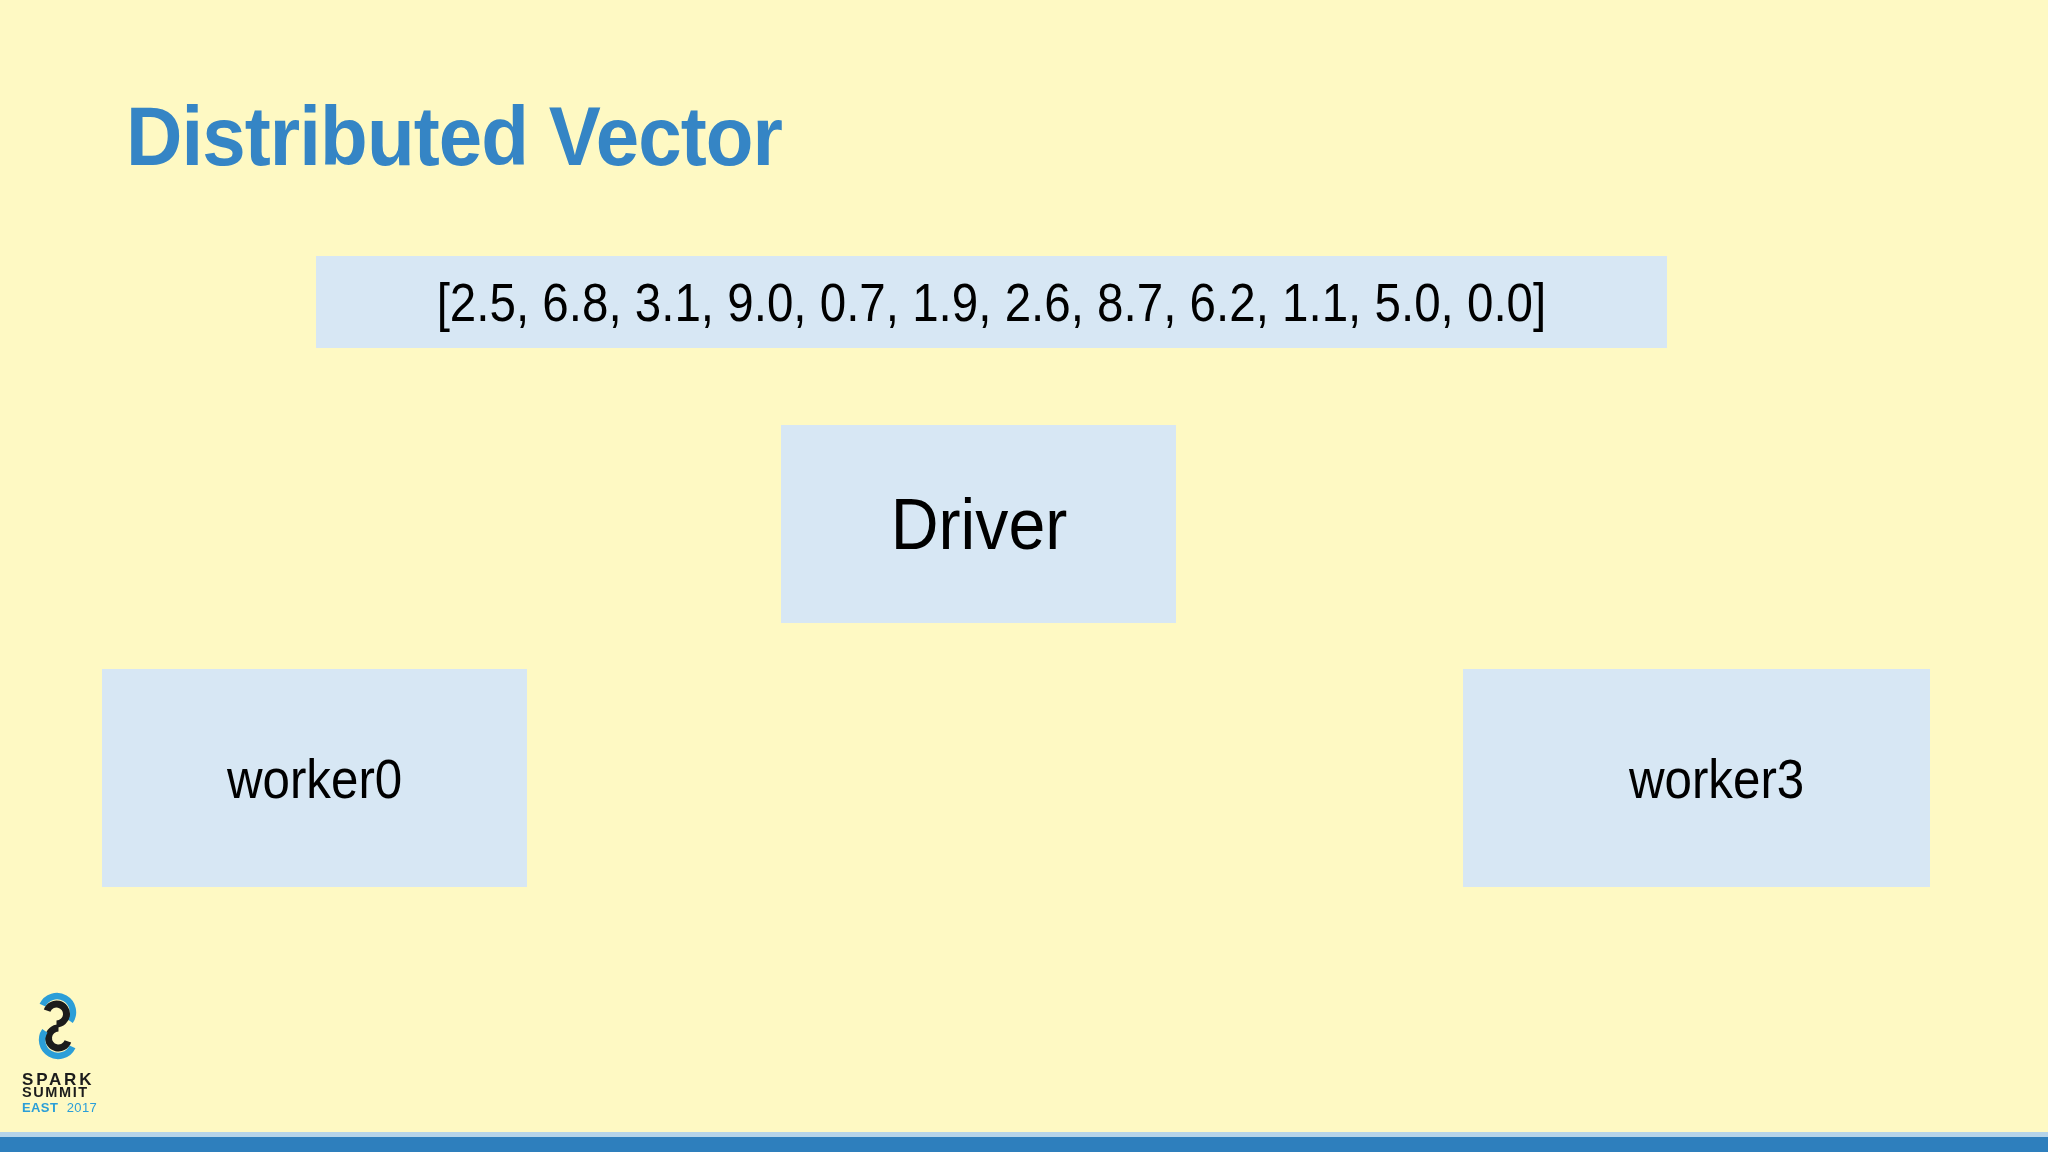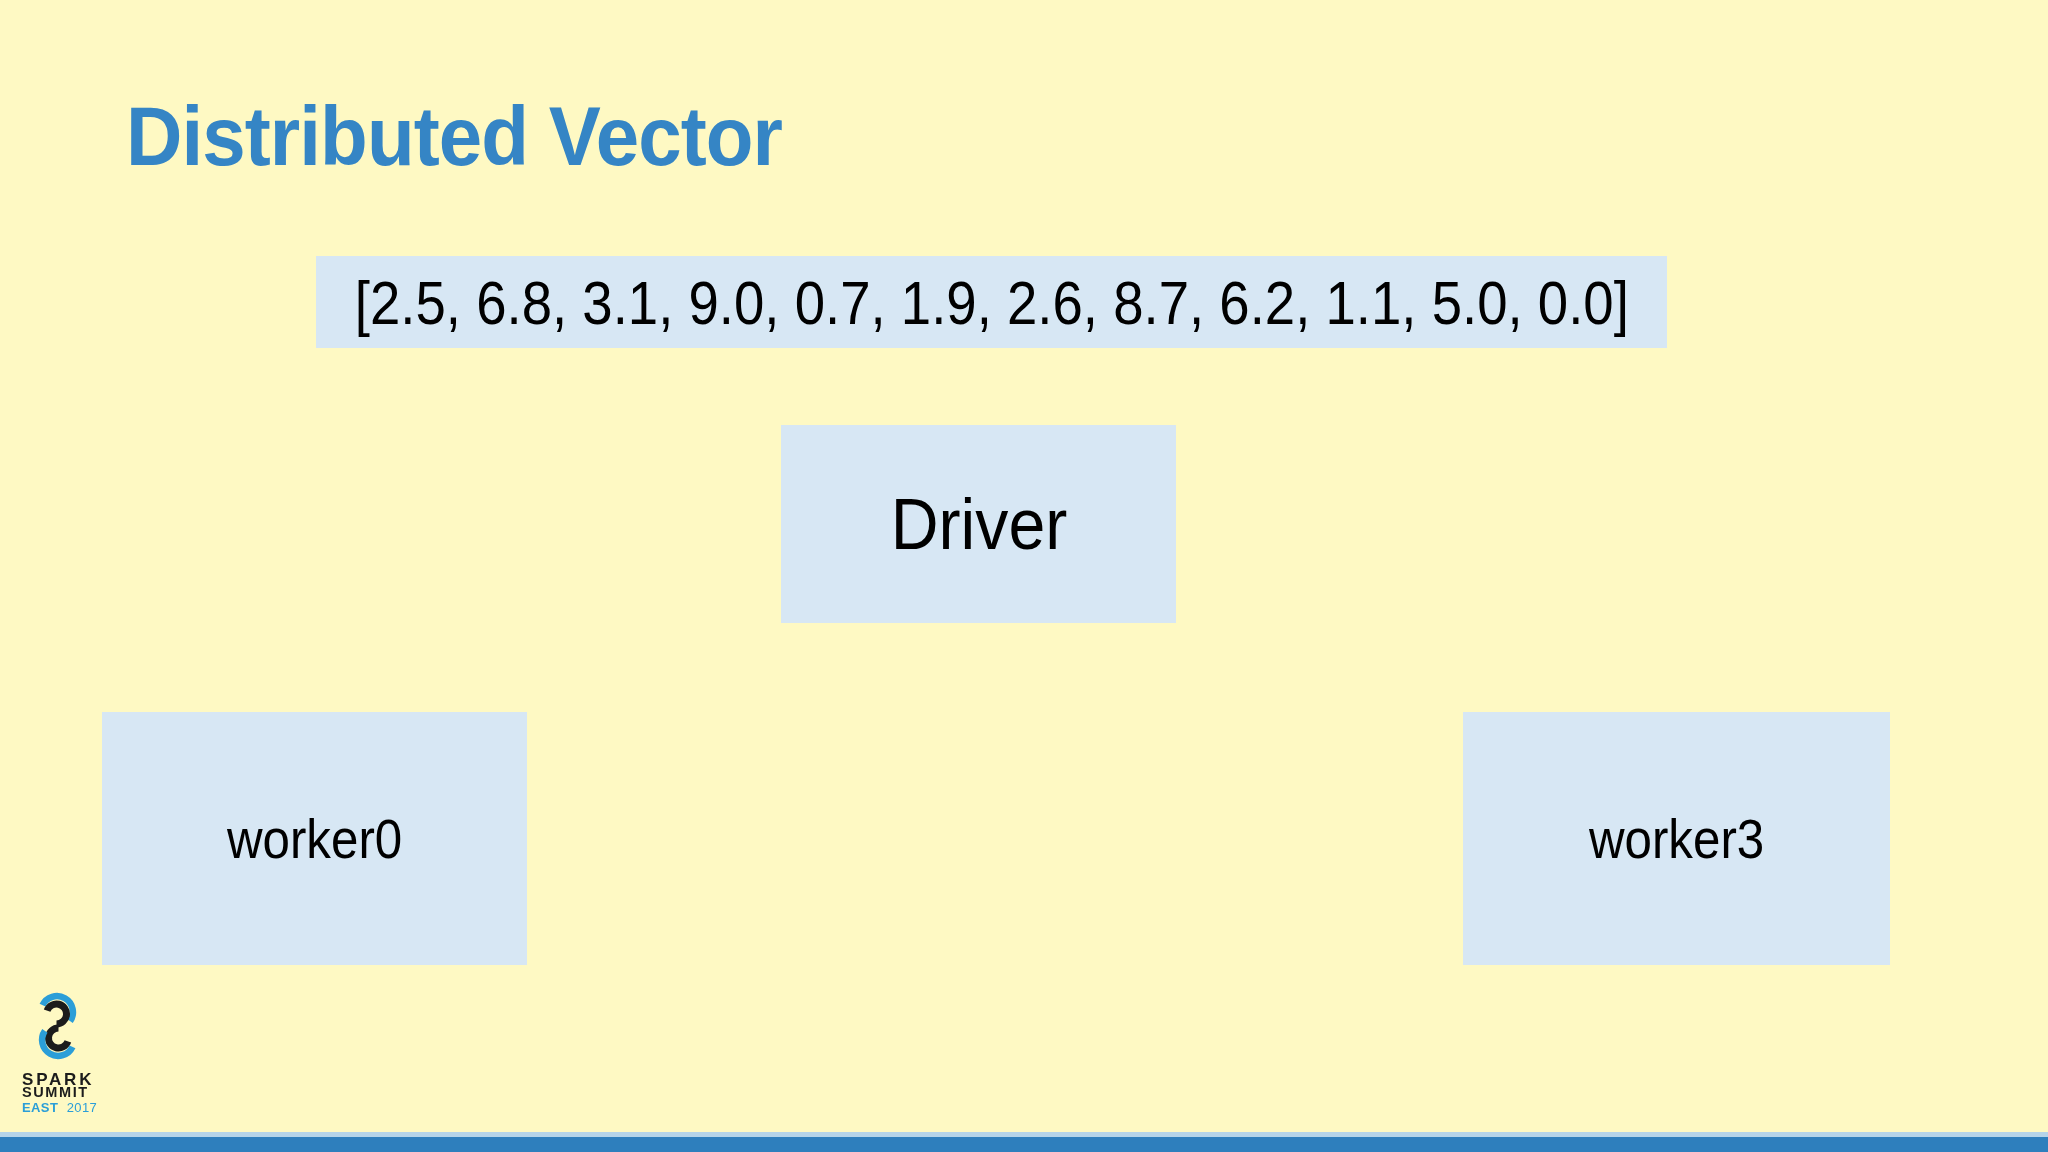--- a/index.html
+++ b/index.html
@@ -20,30 +20,30 @@
     position:absolute;left:126px;top:88px;
     font-size:84px;font-weight:bold;color:var(--title-blue,#3585c5);
     white-space:nowrap;
   }
   .title-inner{display:inline-block;transform:scaleX(0.93);transform-origin:left center;letter-spacing:-1px;}
   .fillbox{
     position:absolute;background:var(--box-fill,#d7e7f4);
     display:flex;align-items:center;justify-content:center;
     color:var(--text-black,#000);
   }
-  .vector-strip{left:316px;top:256px;width:1351px;height:92px;font-size:62px;white-space:nowrap;}
+  .vector-strip{left:316px;top:256px;width:1351px;height:92px;font-size:54px;white-space:nowrap;}
   .vector-strip .condensed{transform:scaleX(0.88);}
   .driver-box{left:781px;top:425px;width:395px;height:198px;font-size:72px;}
   .driver-box .condensed{transform:scaleX(0.92);}
-  .worker-box{top:712px;height:253px;font-size:56px;}
+  .worker-box{top:669px;height:218px;font-size:56px;}
   .worker-box .condensed{transform:scaleX(0.88);}
   .w0{left:102px;width:425px;}
   .w1{left:557px;width:425px;}
   .w2{left:1008px;width:429px;}
-  .w3{left:1463px;width:427px;}
+  .w3{left:1463px;width:427px;padding-left:40px;}
   .condensed{display:inline-block;transform-origin:center center;white-space:nowrap;}
   .logo{position:absolute;left:20px;top:990px;width:82px;height:150px;}
   .logo svg{display:block;width:82px;height:150px;}
   .logo-arc-blue{fill:none;stroke:var(--logo-blue,#2b9ed8);}
   .logo-arc-black{fill:none;stroke:var(--logo-black,#1c1c1c);}
   .logo-word{font-family:"Liberation Sans", sans-serif;font-weight:bold;fill:var(--logo-black,#1c1c1c);}
   .logo-spark{font-size:17px;letter-spacing:2.8px;}
   .logo-summit{font-size:14.5px;letter-spacing:1.6px;}
   .logo-east{font-size:13px;letter-spacing:0.4px;fill:var(--logo-blue,#2b9ed8);font-weight:bold;}
   .logo-year{font-size:13px;letter-spacing:0.4px;fill:var(--logo-blue,#2b9ed8);font-weight:normal;}

